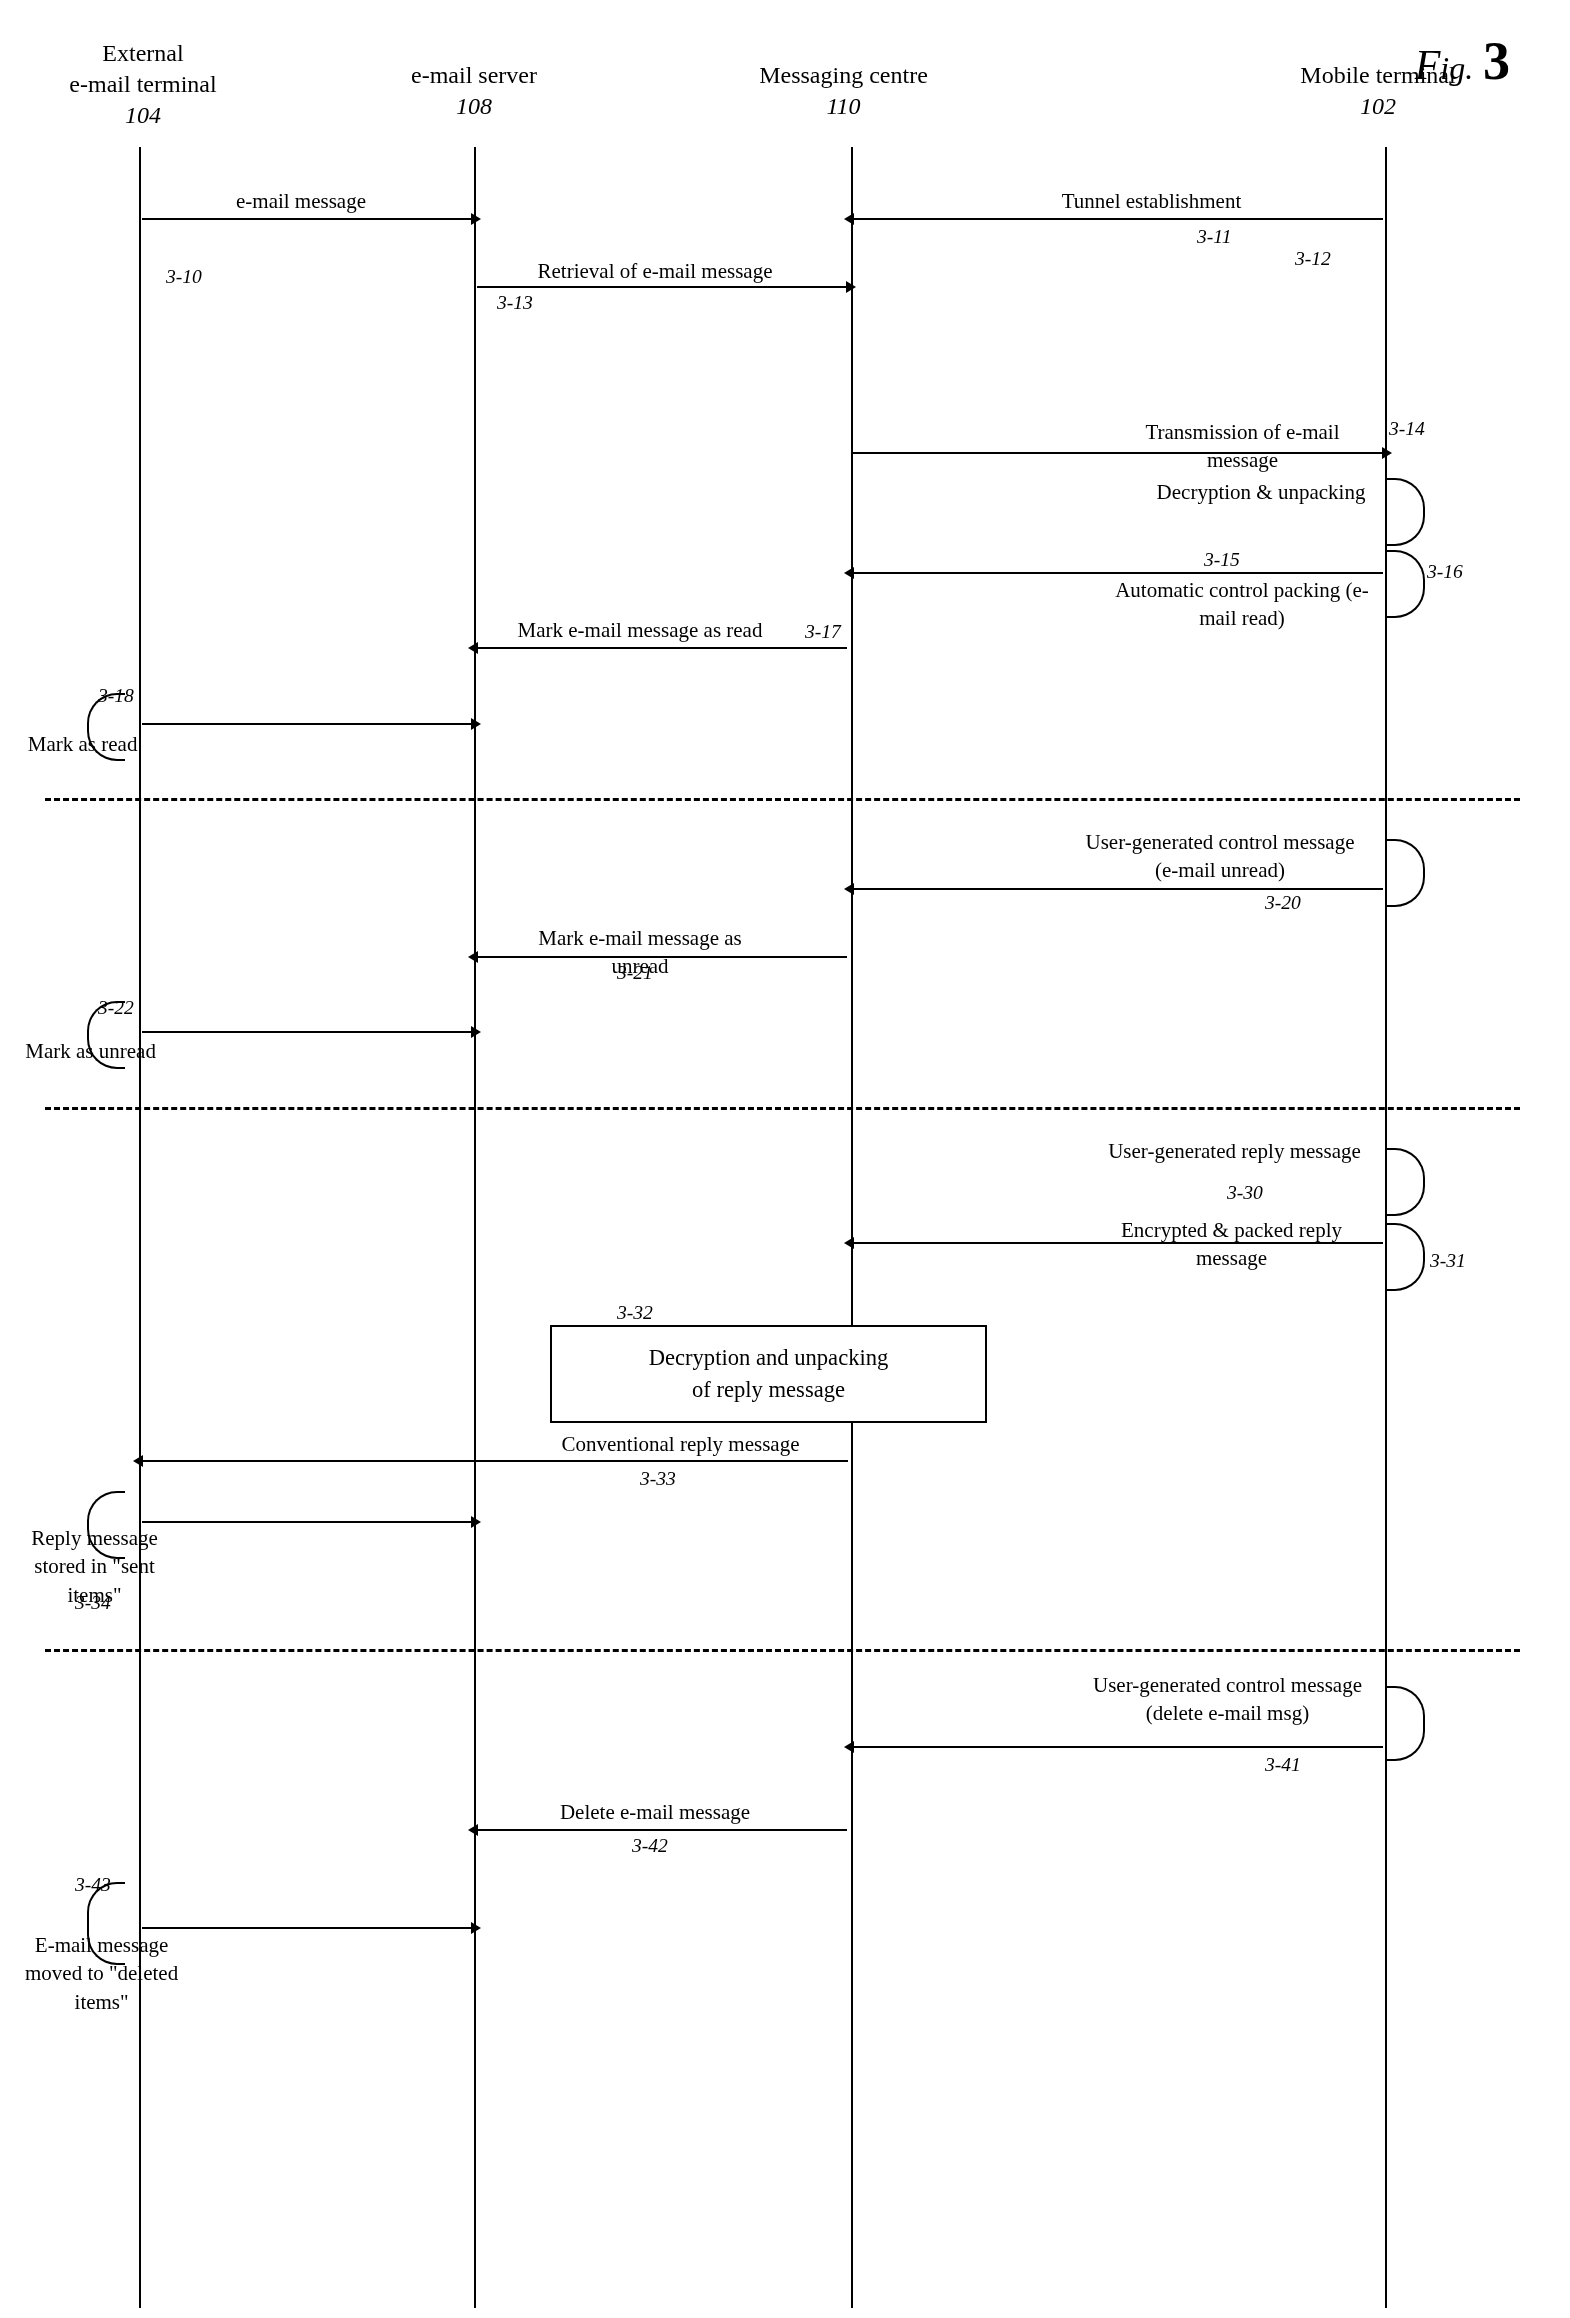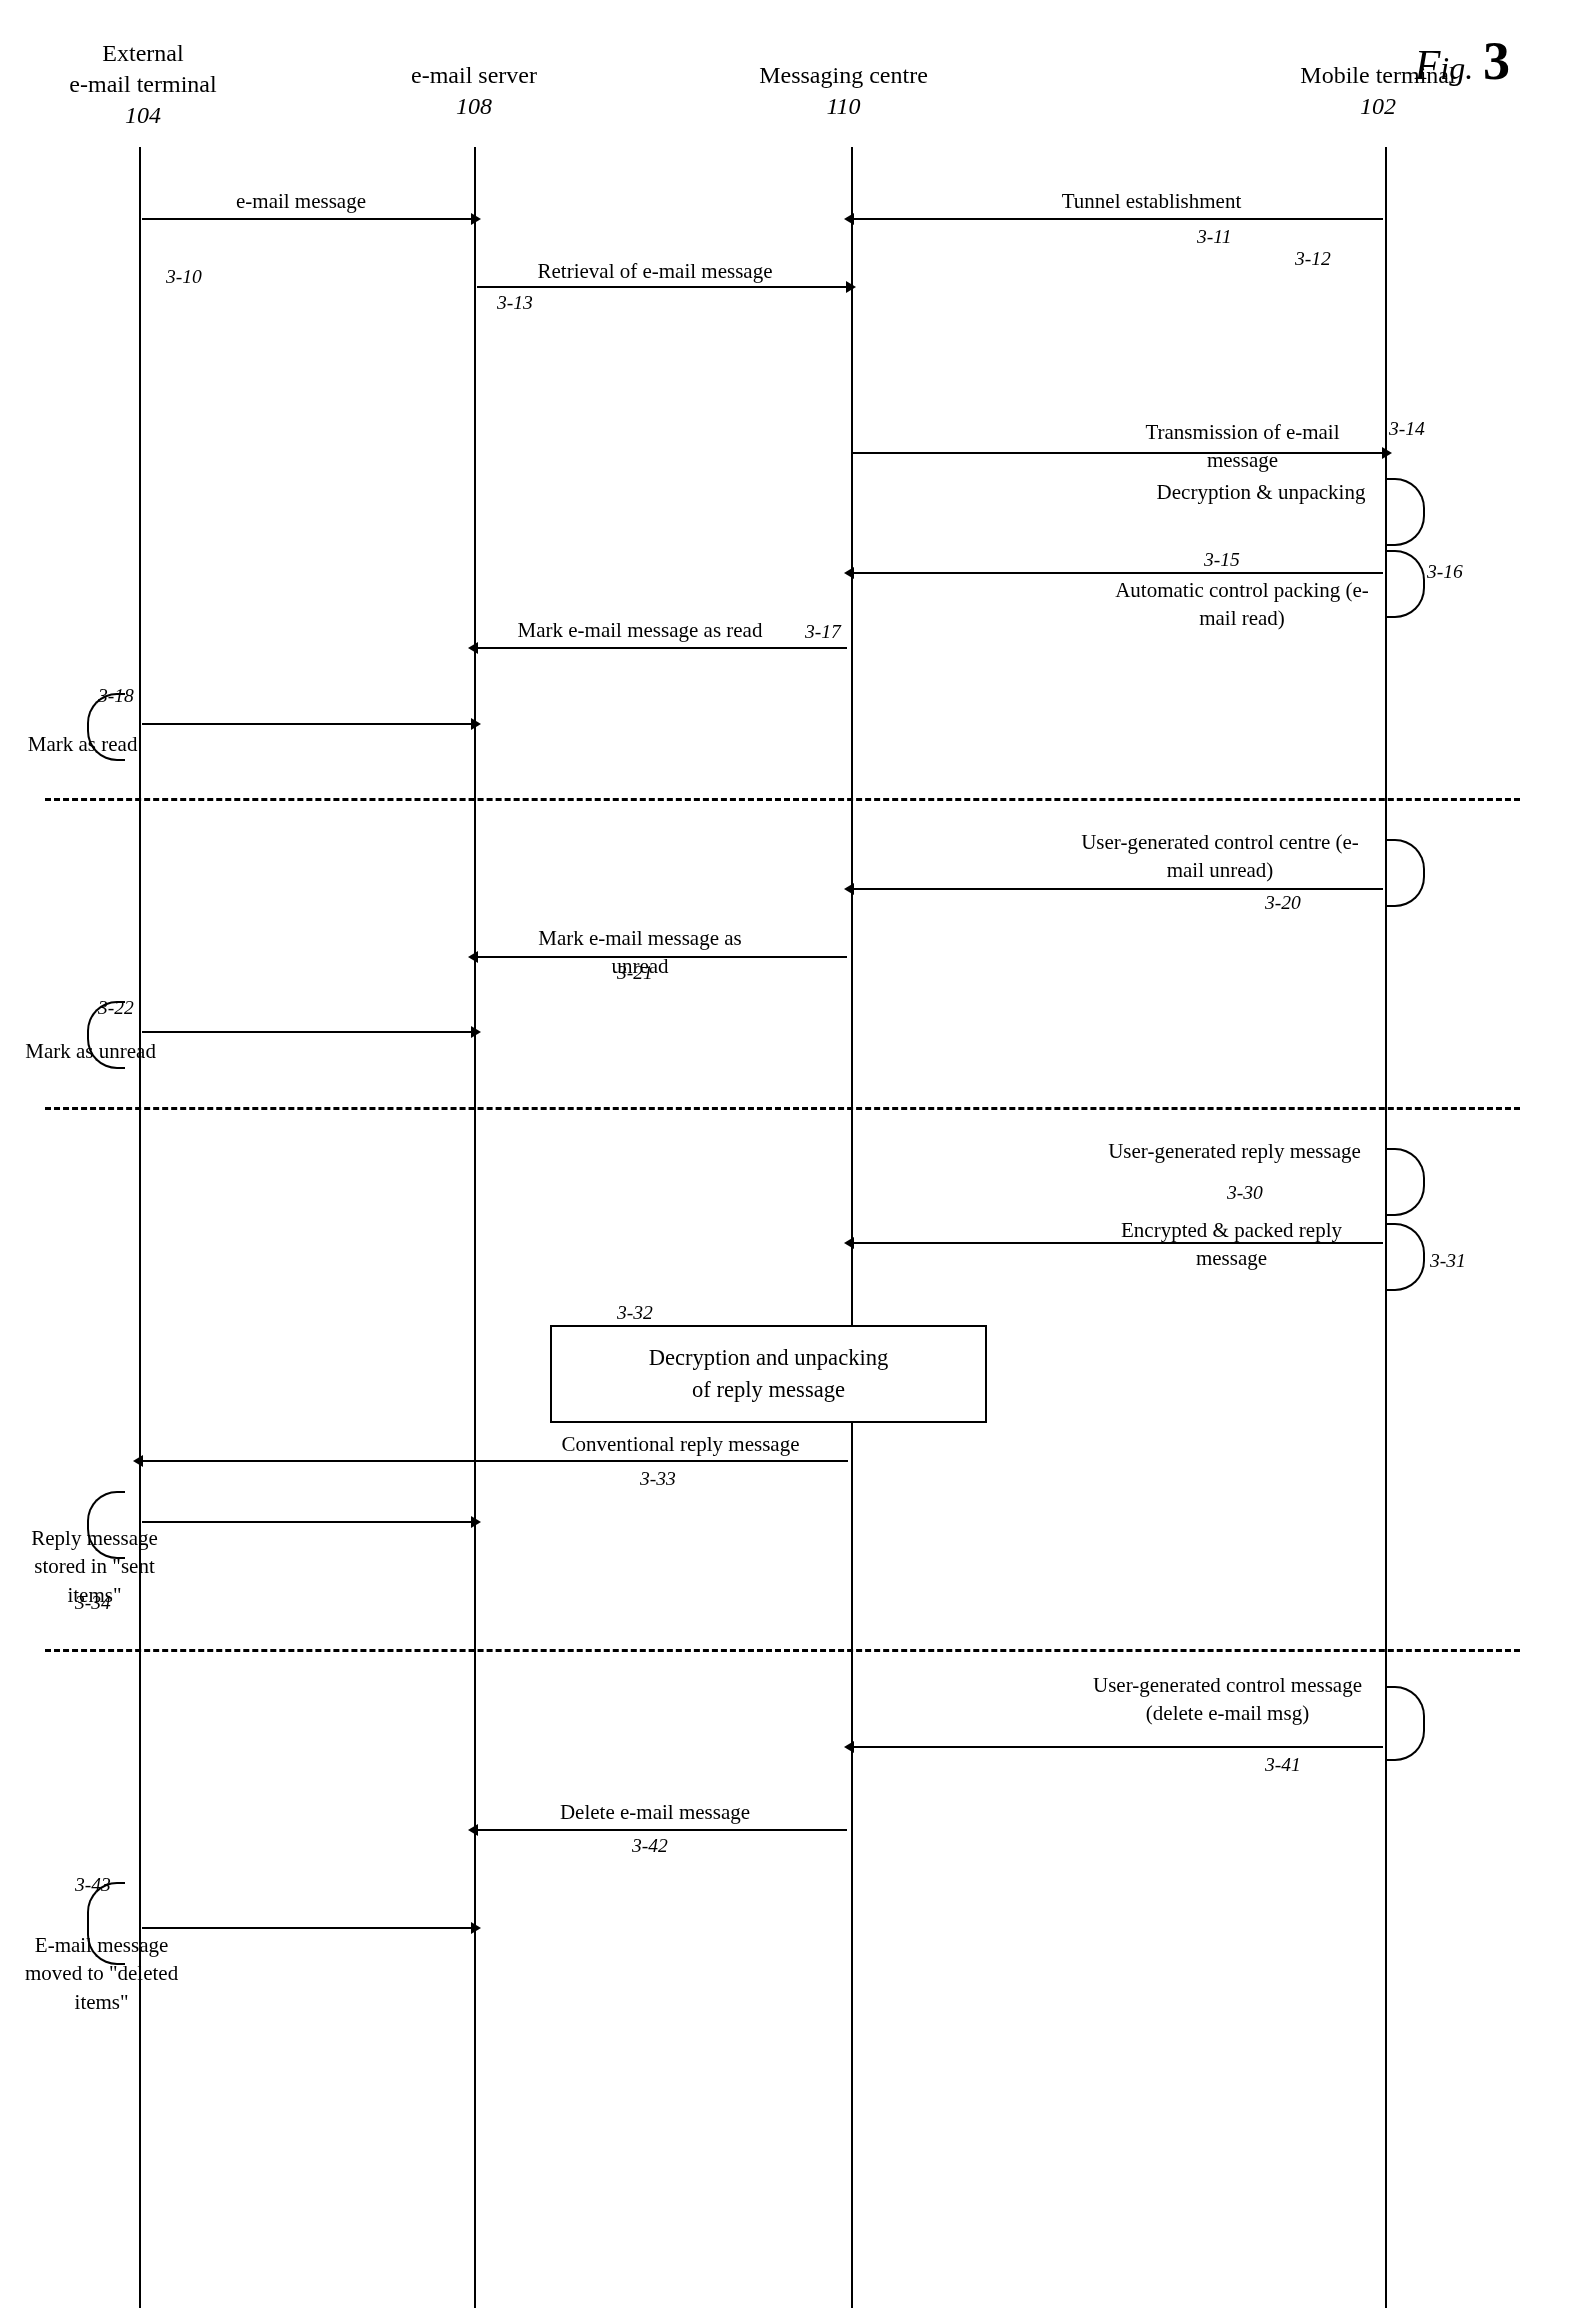--- a/index.html
+++ b/index.html
@@ -179,21 +179,21 @@
   <div class="arrow-line arrow-right" style="left: 142px; top: 723px; width: 330px;"></div>
   <div class="label" style="left: 22.6px; top: 730px; width: 120px;">Mark as read</div>
   <div class="step-num" style="left: 98px; top: 685px;">3-18</div>
 
   <div class="dashed-line" style="left: 45px; top: 798px; width: 1475px;"></div>
 
   <div class="arrow-line arrow-left" style="left: 853px; top: 888px; width: 530px;"></div>
 
   <div style="position:absolute; left:1387px; top:839px; width:38px; height:68px; border:2.3px solid #000; border-left:none; border-radius: 0 30px 30px 0;"></div>
   <div class="label" style="left: 1077px; top: 828px; width: 286px;">User-generated control
-centre (e-mail unread)</div>
+message (e-mail unread)</div>
   <div class="step-num" style="left: 1265px; top: 892px;">3-20</div>
 
   <div class="arrow-line arrow-left" style="left: 477px; top: 956px; width: 370px;"></div>
   <div class="label" style="left: 512px; top: 924px; width: 256px;">Mark e-mail message
 as unread</div>
   <div class="step-num" style="left: 617px; top: 962px;">3-21</div>
 
   <div style="position:absolute; left:87px; top:1001px; width:38px; height:68px; border:2.3px solid #000; border-right:none; border-radius: 30px 0 0 30px;"></div>
   <div class="arrow-line arrow-right" style="left: 142px; top: 1031px; width: 330px;"></div>
   <div class="label" style="left: 22.6px; top: 1037px; width: 136px;">Mark as unread</div>

